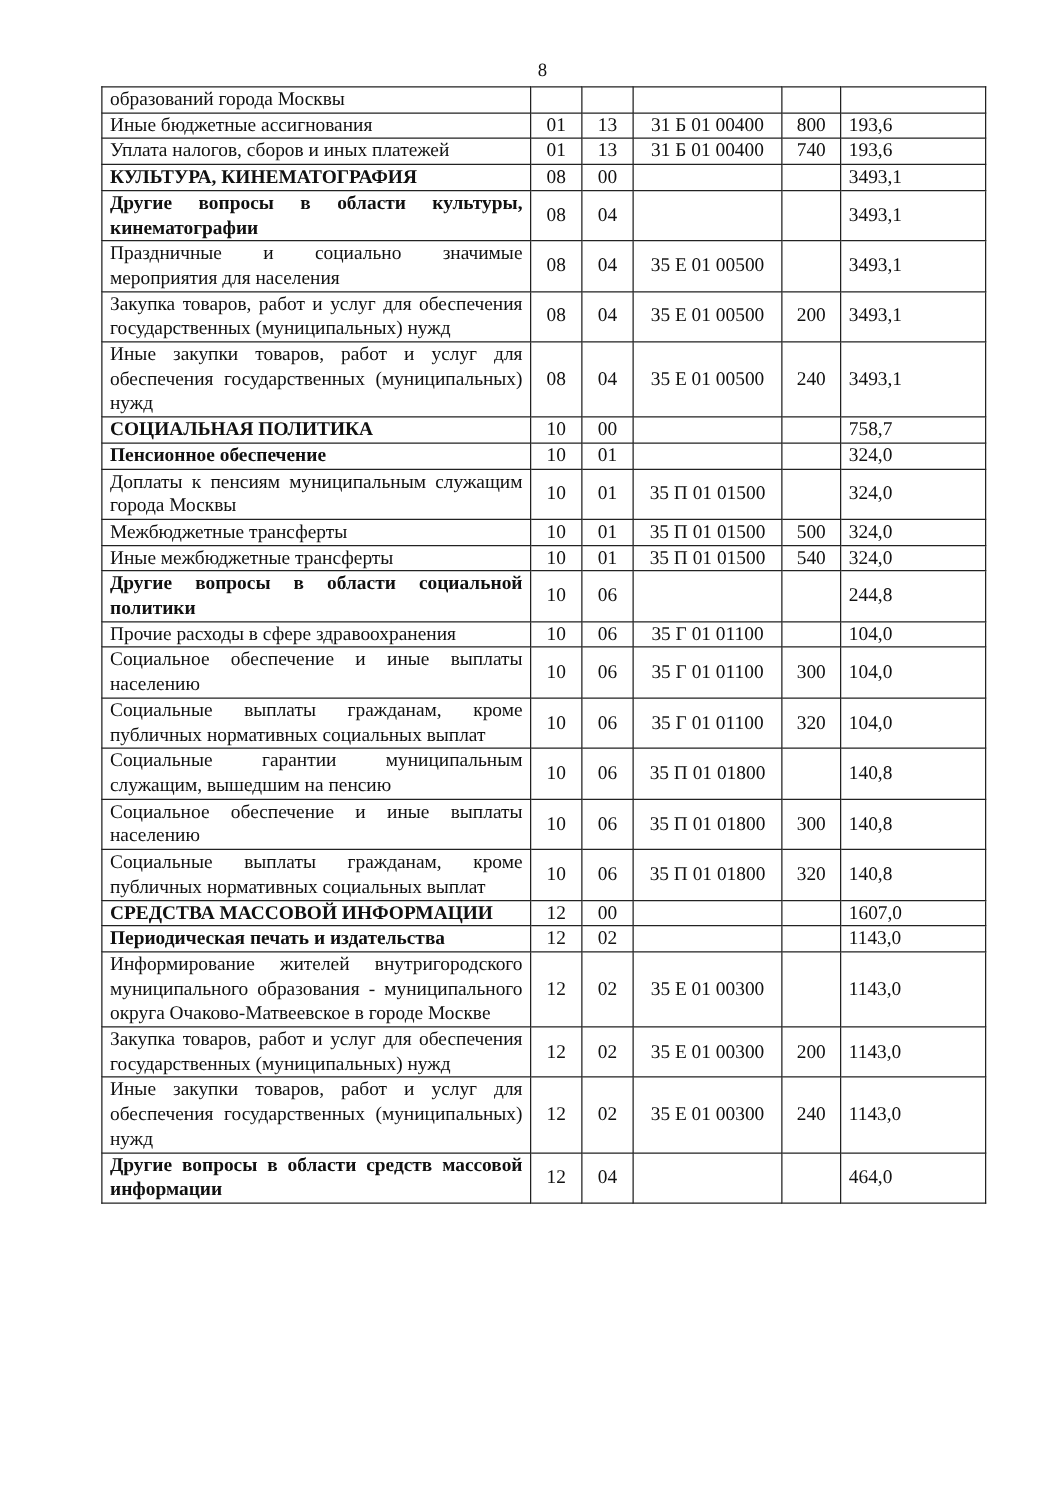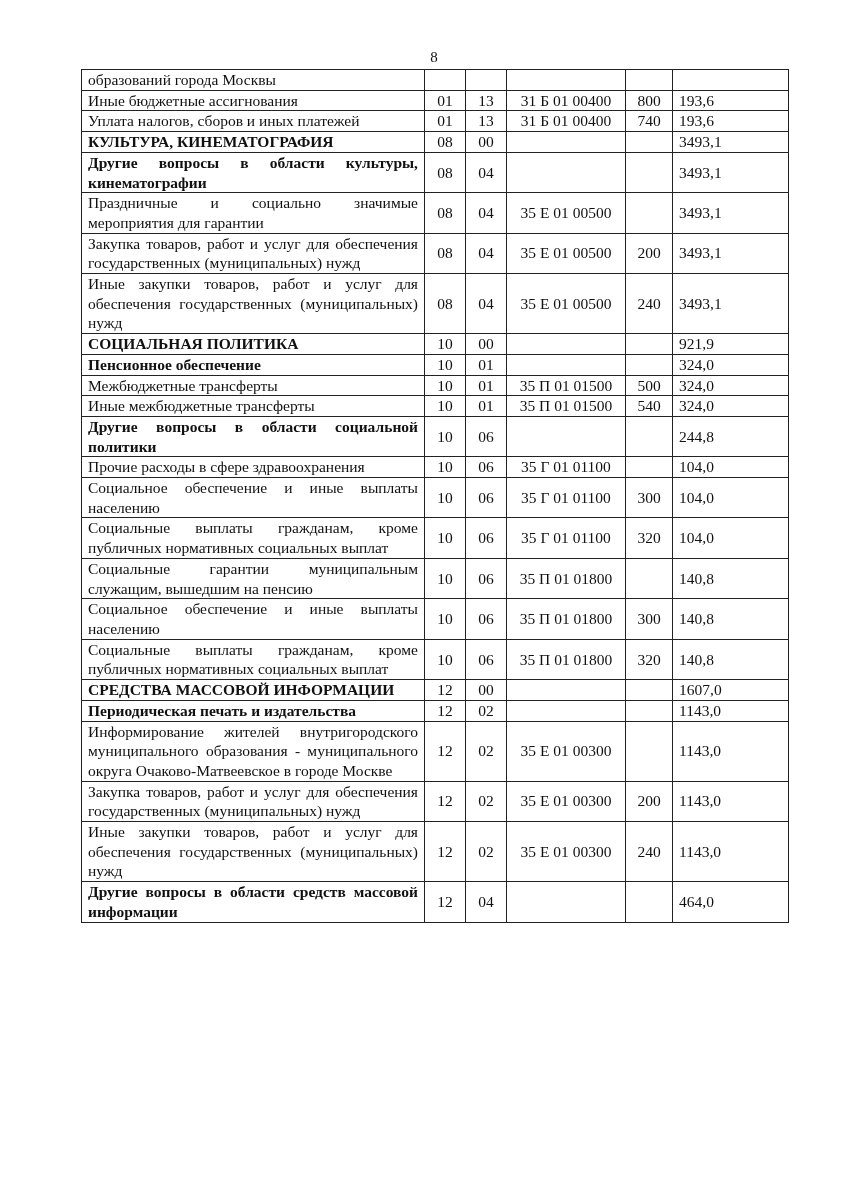--- a/index.html
+++ b/index.html
@@ -77,21 +77,21 @@
   <tr class="bold">
     <td class="name">Другие вопросы в области культуры, кинематографии</td>
     <td class="num">08</td>
     <td class="num">04</td>
     <td class="num"></td>
     <td class="num"></td>
     <td class="sum">3493,1</td>
   </tr>
 
   <tr>
-    <td class="name">Праздничные и социально значимые мероприятия для гарантии</td>
+    <td class="name">Праздничные и социально значимые мероприятия для населения</td>
     <td class="num">08</td>
     <td class="num">04</td>
     <td class="num">35 Е 01 00500</td>
     <td class="num"></td>
     <td class="sum">3493,1</td>
   </tr>
 
   <tr>
     <td class="name">Закупка товаров, работ и услуг для обеспечения государственных (муниципальных) нужд</td>
     <td class="num">08</td>
@@ -109,32 +109,40 @@
     <td class="num">240</td>
     <td class="sum">3493,1</td>
   </tr>
 
   <tr class="bold">
     <td class="name">СОЦИАЛЬНАЯ ПОЛИТИКА</td>
     <td class="num">10</td>
     <td class="num">00</td>
     <td class="num"></td>
     <td class="num"></td>
-    <td class="sum">921,9</td>
+    <td class="sum">758,7</td>
   </tr>
 
   <tr class="bold">
     <td class="name">Пенсионное обеспечение</td>
     <td class="num">10</td>
     <td class="num">01</td>
     <td class="num"></td>
     <td class="num"></td>
     <td class="sum">324,0</td>
   </tr>
 
+  <tr>
+    <td class="name">Доплаты к пенсиям муниципальным служащим города Москвы</td>
+    <td class="num">10</td>
+    <td class="num">01</td>
+    <td class="num">35 П 01 01500</td>
+    <td class="num"></td>
+    <td class="sum">324,0</td>
+  </tr>
 
   <tr>
     <td class="name">Межбюджетные трансферты</td>
     <td class="num">10</td>
     <td class="num">01</td>
     <td class="num">35 П 01 01500</td>
     <td class="num">500</td>
     <td class="sum">324,0</td>
   </tr>
 

